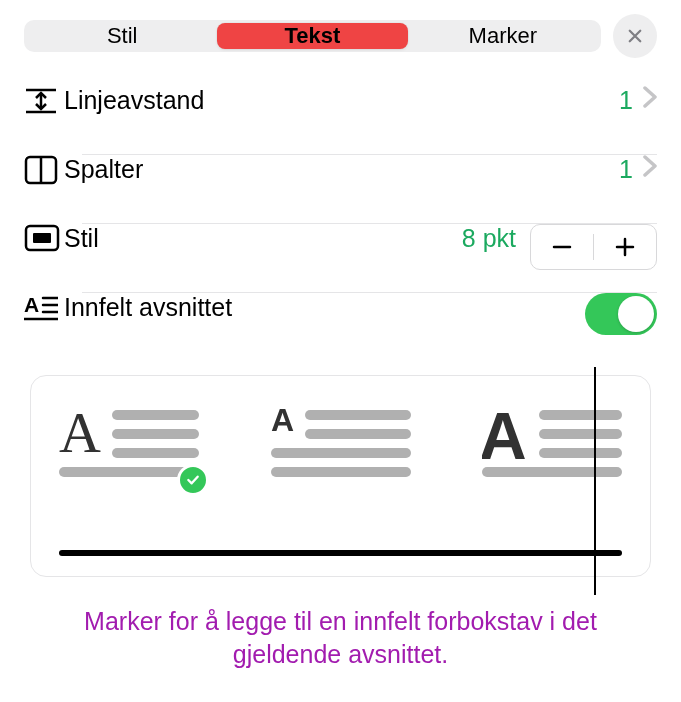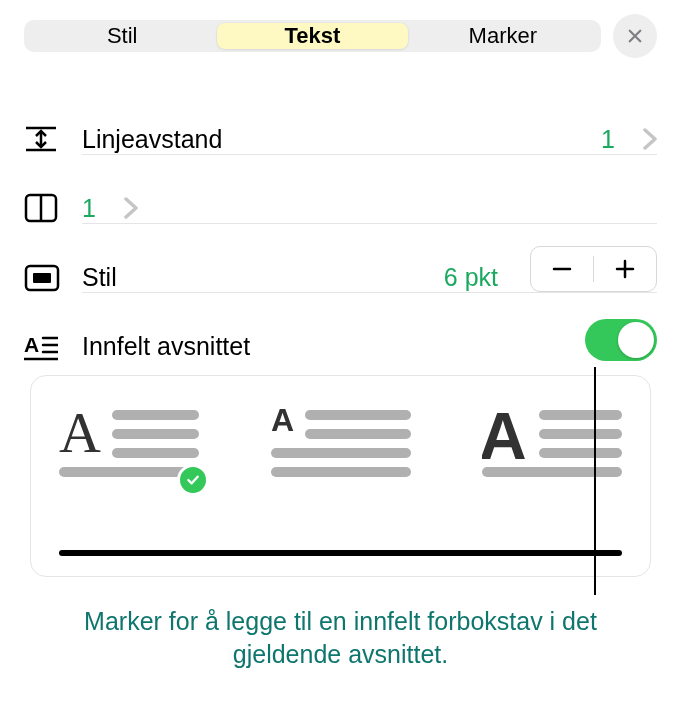--- a/index.html
+++ b/index.html
@@ -36,44 +36,43 @@
       flex: 1;
       display: flex;
       align-items: center;
       justify-content: center;
       font-size: 22px;
       color: #000;
       border-radius: 8px;
       cursor: pointer;
     }
     .tab.active {
-      background: #fef9c3;
+      background: #ef4444;
       font-weight: 600;
       box-shadow: 0 1px 3px rgba(0,0,0,0.08), 0 0 0 0.5px rgba(0,0,0,0.04);
       align-items: center;
     }
     .close-btn {
       width: 44px;
       height: 44px;
       border-radius: 50%;
       background: #eeeeef;
       display: flex;
       align-items: center;
       justify-content: center;
       cursor: pointer;
     }
     .close-btn svg {
       width: 18px;
       height: 18px;
     }
     .row {
       display: flex;
-      align-items: flex-end;
+      align-items: flex-start;
       min-height: 68px;
-      gap: 18px;
     }
     .row-icon {
       width: 40px;
       display: flex;
       align-items: center;
       justify-content: flex-start;
     }
     .row-label {
       flex: 1;
       font-size: 25px;
@@ -178,21 +177,21 @@
     .caption-container {
       position: absolute;
       left: 0;
       right: 0;
       bottom: 30px;
       text-align: center;
       padding: 0 80px;
     }
     .caption {
       font-size: 25px;
-      color: #0f766e;
+      color: #a21caf;
       line-height: 1.35;
     }
     .callout-line {
       position: absolute;
       left: 594px;
       top: 367px;
       width: 2px;
       height: 228px;
       background: #000;
     }
@@ -241,38 +240,39 @@
   </div>
   <div class="divider"></div>
 
   <div class="row">
     <div class="row-icon">
       <svg width="34" height="30" viewBox="0 0 34 30">
         <rect x="2" y="2" width="30" height="26" rx="4" stroke="#000" stroke-width="2.5" fill="none"></rect>
         <line x1="17" y1="2" x2="17" y2="28" stroke="#000" stroke-width="2.5"></line>
       </svg>
     </div>
+    <div class="row-label">Spalter</div>
     <div class="row-value">1</div>
     <div class="chevron">
       <svg width="14" height="22" viewBox="0 0 14 22">
         <polyline points="2,2 12,11 2,20" stroke="#c5c5c7" stroke-width="3.5" fill="none" stroke-linecap="round" stroke-linejoin="round"></polyline>
       </svg>
     </div>
   </div>
   <div class="divider"></div>
 
   <div class="row">
     <div class="row-icon">
       <svg width="36" height="28" viewBox="0 0 36 28">
         <rect x="2" y="2" width="32" height="24" rx="4" stroke="#000" stroke-width="2.5" fill="none"></rect>
         <rect x="9" y="9" width="18" height="10" rx="1" fill="#000"></rect>
       </svg>
     </div>
     <div class="row-label">Stil</div>
-    <div class="row-value">6 pkt</div>
+    <div class="row-value">8 pkt</div>
     <div class="stepper">
       <div class="stepper-btn">
         <svg width="22" height="22" viewBox="0 0 22 22">
           <line x1="3" y1="11" x2="19" y2="11" stroke="#000" stroke-width="2.5" stroke-linecap="round"></line>
         </svg>
       </div>
       <div class="stepper-divider"></div>
       <div class="stepper-btn">
         <svg width="22" height="22" viewBox="0 0 22 22">
           <line x1="3" y1="11" x2="19" y2="11" stroke="#000" stroke-width="2.5" stroke-linecap="round"></line>

